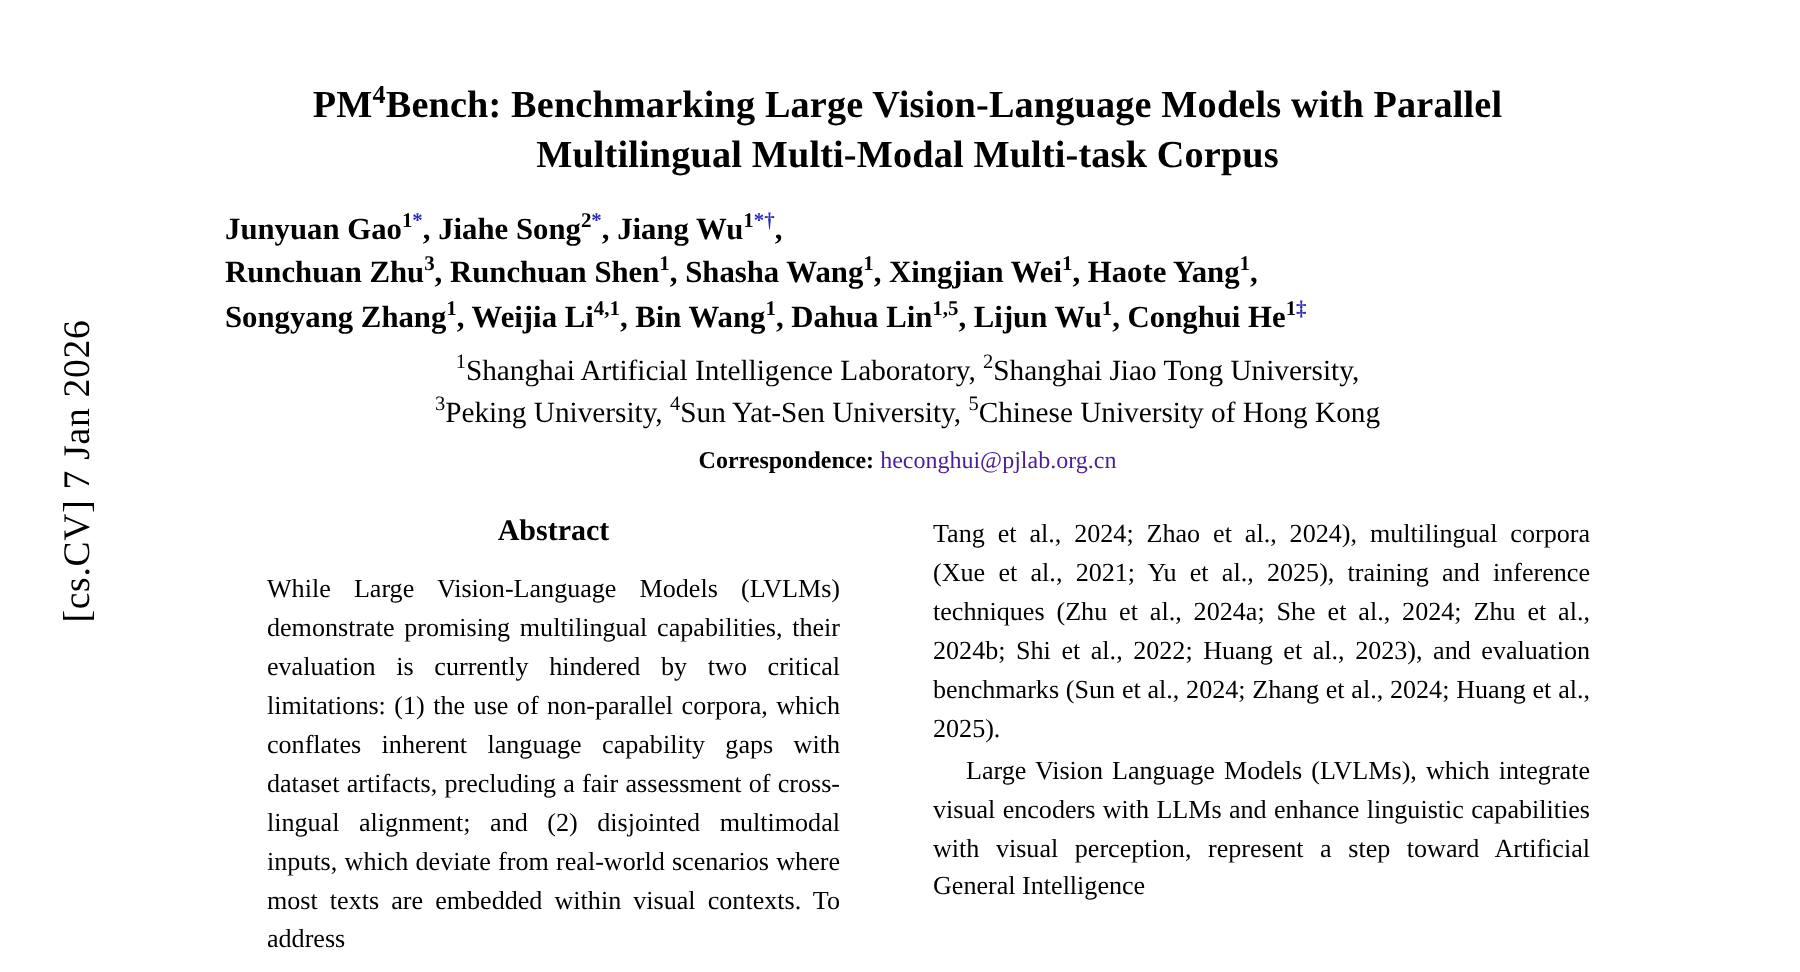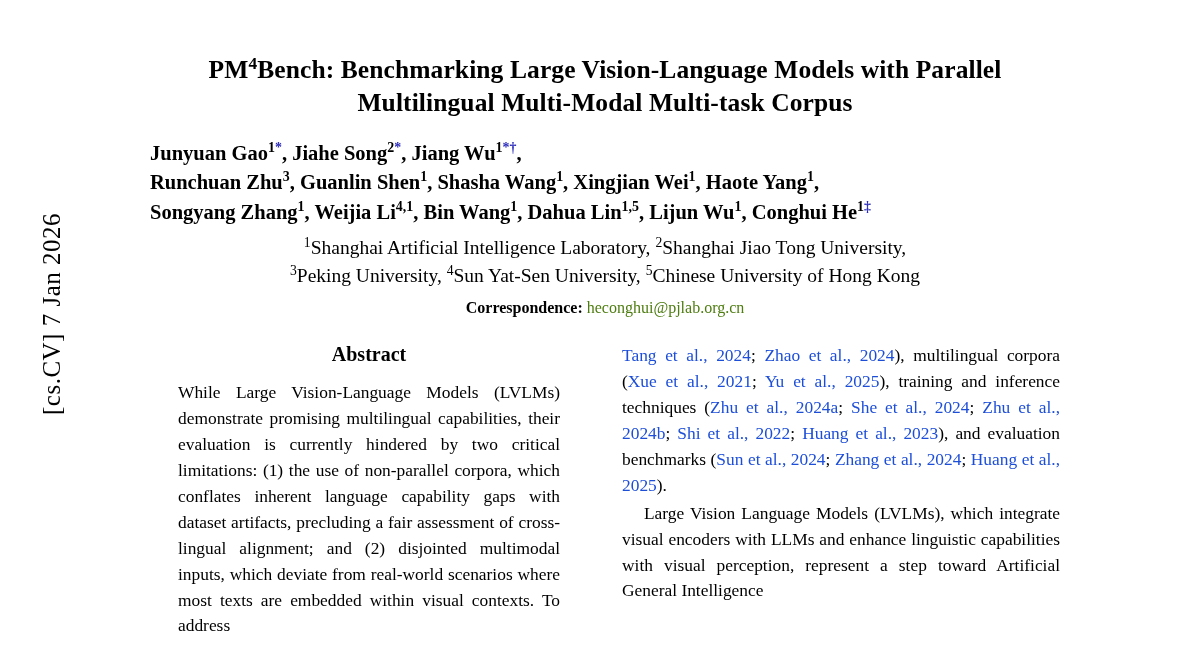--- a/index.html
+++ b/index.html
@@ -89,21 +89,21 @@
 
   .correspondence {
     margin-top: 9px;
     text-align: center;
     font-size: 16px;
   }
   .correspondence .label {
     font-weight: bold;
   }
   .correspondence .email {
-    color: #4d7c0f;
+    color: #4c1d95;
   }
 
   .columns {
     margin-top: 26px;
     display: flex;
     gap: 34px;
   }
   .col {
     width: 438px;
   }
@@ -123,21 +123,21 @@
     text-justify: inter-word;
     hyphens: auto;
   }
   p.body + p.body {
     margin-top: 2px;
   }
   .indent {
     text-indent: 22px;
   }
   .cite {
-    color: #1d4ed8;
+    color: #000000;
   }
   .abstract-col {
     padding: 0 28px;
     width: 382px;
   }
 </style>
 </head>
 <body>
 
 <div class="page">
@@ -149,21 +149,21 @@
     <h1 class="title">
       <span><span>PM</span><sup>4</sup><span>Bench: Benchmarking Large Vision-Language Models with Parallel</span></span><br>
       <span>Multilingual Multi-Modal Multi-task Corpus</span>
     </h1>
 
     <div class="authors">
       <div>
         <span>Junyuan Gao</span><sup>1</sup><sup class="mark">*</sup><span>, Jiahe Song</span><sup>2</sup><sup class="mark">*</sup><span>, Jiang Wu</span><sup>1</sup><sup class="mark">*†</sup><span>,</span>
       </div>
       <div>
-        <span>Runchuan Zhu</span><sup>3</sup><span>, Guanlin Shen</span><sup>1</sup><span>, Shasha Wang</span><sup>1</sup><span>, Xingjian Wei</span><sup>1</sup><span>, Haote Yang</span><sup>1</sup><span>,</span>
+        <span>Runchuan Zhu</span><sup>3</sup><span>, Runchuan Shen</span><sup>1</sup><span>, Shasha Wang</span><sup>1</sup><span>, Xingjian Wei</span><sup>1</sup><span>, Haote Yang</span><sup>1</sup><span>,</span>
       </div>
       <div>
         <span>Songyang Zhang</span><sup>1</sup><span>, Weijia Li</span><sup>4,1</sup><span>, Bin Wang</span><sup>1</sup><span>, Dahua Lin</span><sup>1,5</sup><span>, Lijun Wu</span><sup>1</sup><span>, Conghui He</span><sup>1</sup><sup class="mark">‡</sup>
       </div>
     </div>
 
     <div class="affils">
       <div>
         <sup>1</sup><span>Shanghai Artificial Intelligence Laboratory, </span><sup>2</sup><span>Shanghai Jiao Tong University,</span>
       </div>

